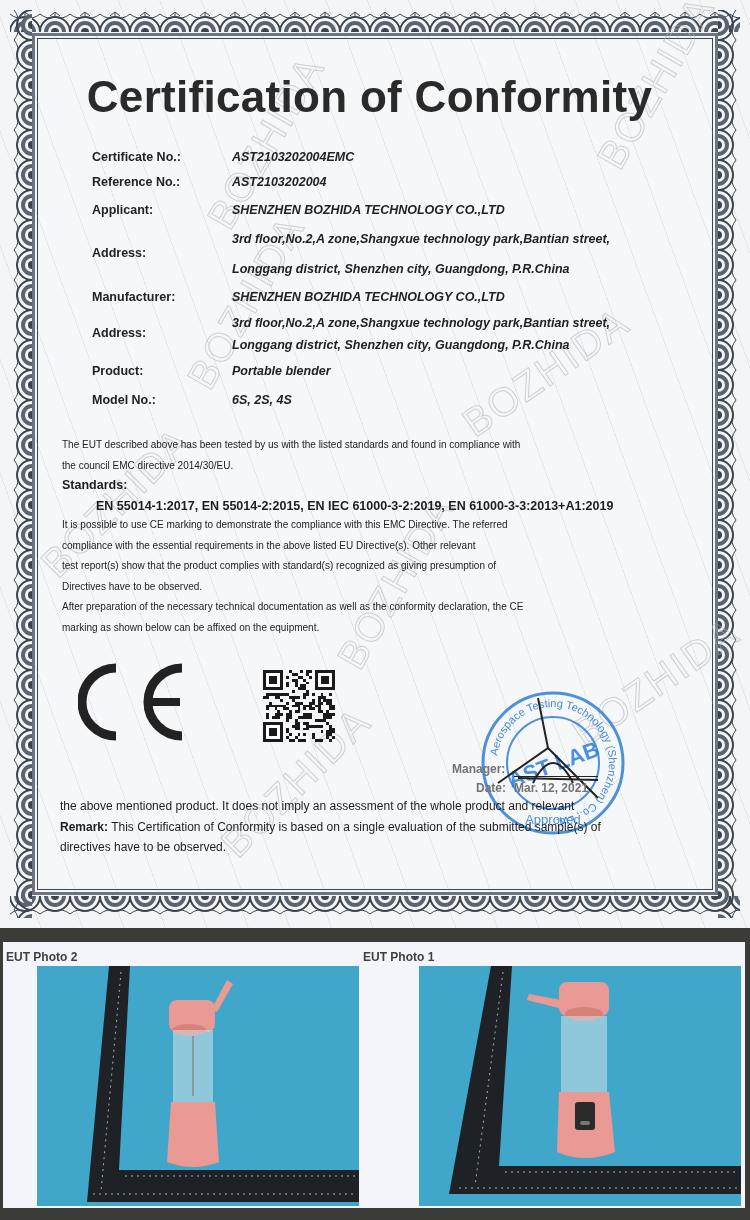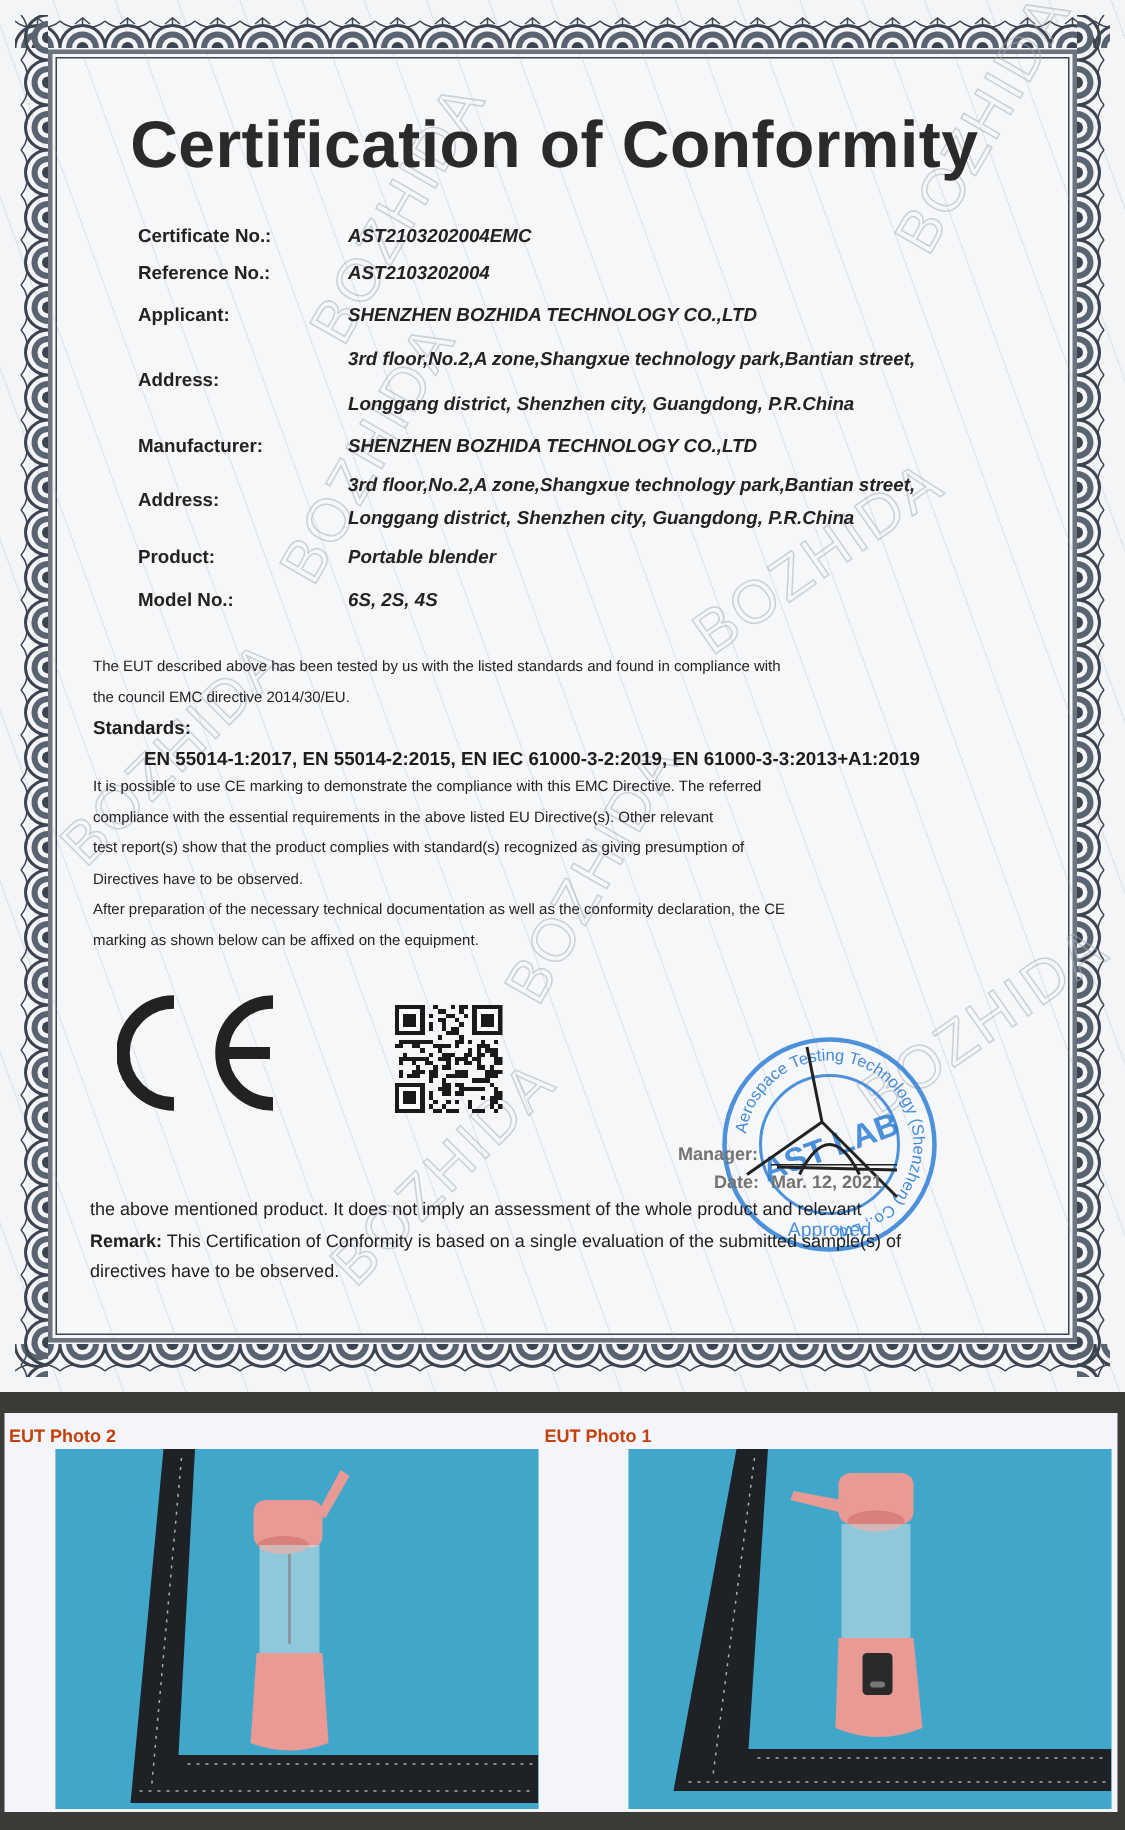--- a/index.html
+++ b/index.html
@@ -18,21 +18,21 @@
   .std-h{position:absolute;left:62px;font-weight:bold;font-size:12.5px;}
   .std{position:absolute;left:62px;font-weight:bold;font-size:12.5px;white-space:nowrap;padding-left:34px;}
   .ce{position:absolute;left:78px;top:662px;width:112px;height:80px;}
   .qr{position:absolute;left:263px;top:670px;width:72px;height:72px;}
   .stamp{position:absolute;left:478px;top:688px;width:150px;height:150px;}
   .mgr{position:absolute;font-weight:bold;font-size:12px;color:#737373;}
   .remark{position:absolute;left:60px;top:796px;width:620px;font-size:12px;line-height:20.5px;}
   
   #photos{position:absolute;left:0;top:936px;width:750px;height:284px;background:#3b3b37;}
   .photo-panel{position:absolute;left:3px;top:6px;width:742px;height:266px;background:#f3f5fa;}
-  .photo-label{position:absolute;top:8px;font-weight:bold;font-size:12px;color:#c2410c;}
+  .photo-label{position:absolute;top:8px;font-weight:bold;font-size:12px;color:#404040;}
   .photo{position:absolute;top:24px;width:322px;height:240px;background:#3fa5c8;overflow:hidden;}
   .photo svg{position:absolute;left:0;top:0;}
 </style>
 </head>
 <body>
 
 <div id="cert">
   <div class="lines"></div>
 
   <svg class="scallop" width="750" height="928" style="left:0;top:0;">

